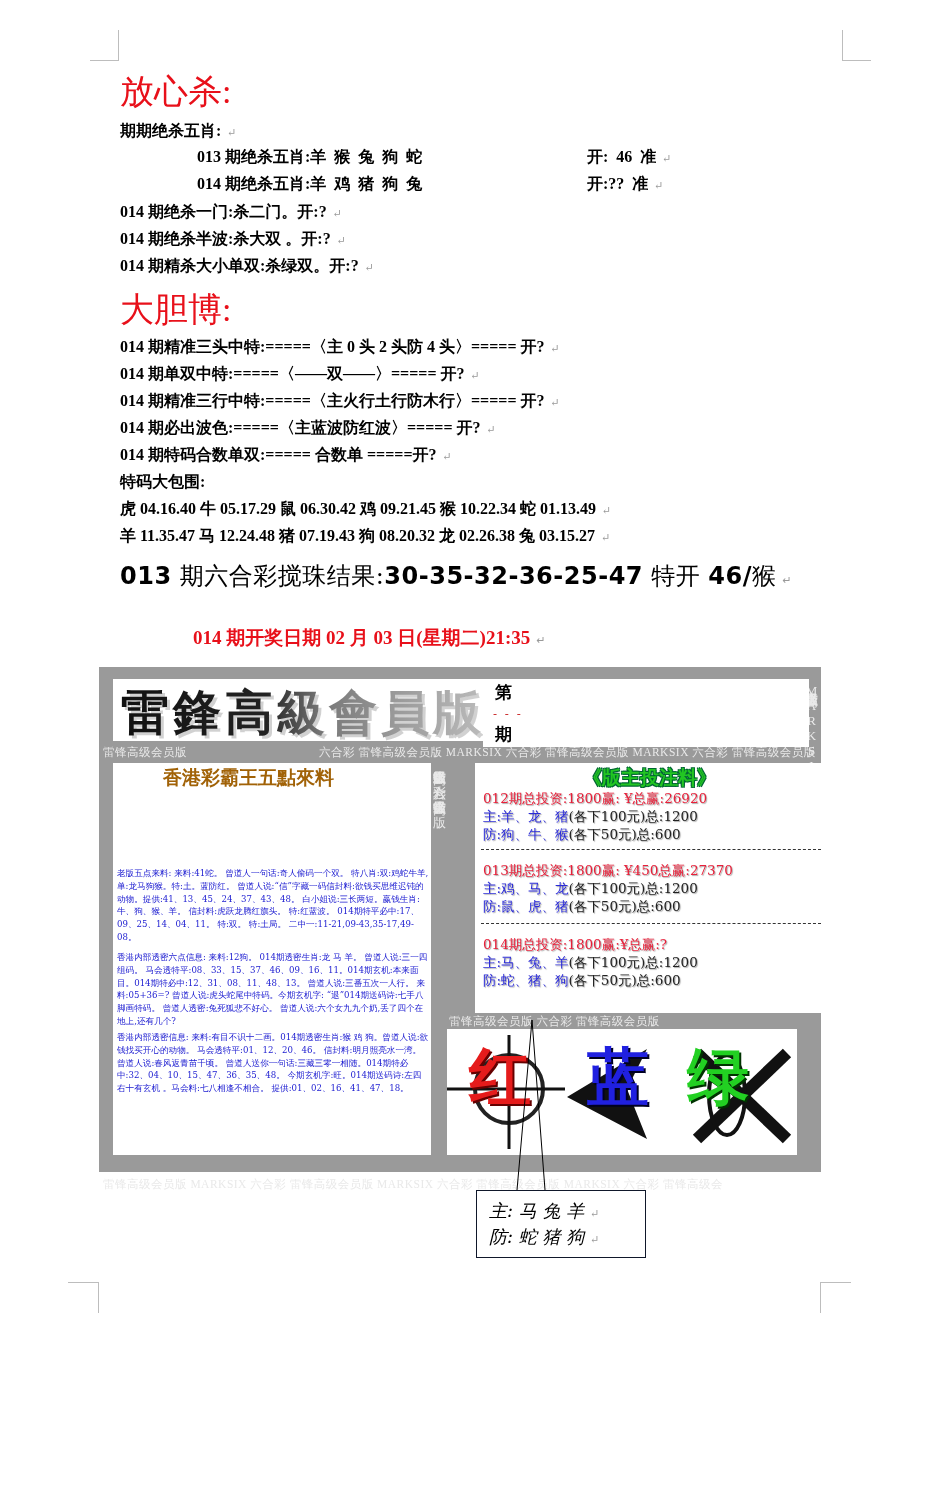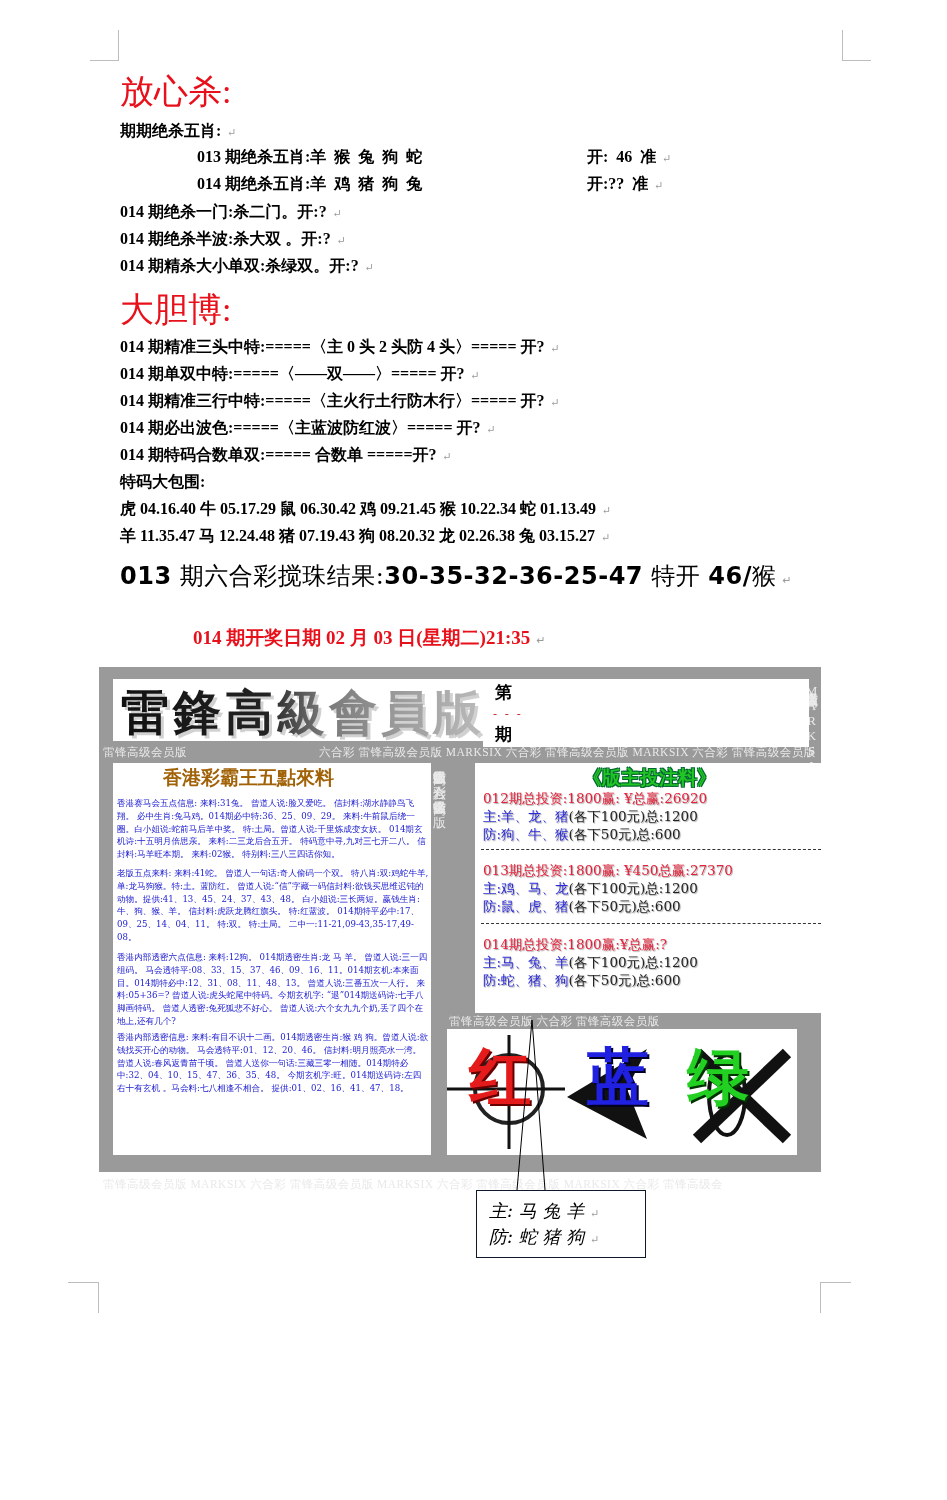--- a/index.html
+++ b/index.html
@@ -92,21 +92,20 @@
     <div class="title-text">雷鋒高級會員版</div>
   </div>
   <div class="panel issue-panel">
     <div class="issue-di">第</div>
     <div class="issue-dash">- - -</div>
     <div class="issue-qi">期</div>
   </div>
 
   <div class="panel left-panel">
     <div class="left-title">香港彩霸王五點來料</div>
-    <div class="para" style="top:34px;">香港赛马会五点信息: 来料:31兔。 曾道人说:脸又爱吃。 信封料:湖水静静鸟飞翔。 必中生肖:兔马鸡。014期必中特:36、25、09、29。 来料:牛前鼠后绕一圈。白小姐说:蛇前马后羊中奖。 特:土局。曾道人说:千里炼成变女妖。 014期玄机诗:十五明月倍思亲。 来料:二三龙后合五开。 特码意中寻,九对三七开二八。 信封料:马羊旺本期。 来料:02猴。 特别料:三八三四话你知。</div>
     <div class="para" style="top:104px;">老版五点来料: 来料:41蛇。 曾道人一句话:奇人偷码一个双。 特八肖:双:鸡蛇牛羊,单:龙马狗猴。特:土。蓝防红。 曾道人说:“信”字藏一码信封料:欲钱买思维迟钝的动物。提供:41、13、45、24、37、43、48。 白小姐说:三长两短。赢钱生肖:牛、狗、猴、羊。 信封料:虎跃龙腾红旗头。 特:红蓝波。 014期特平必中:17、09、25、14、04、11。 特:双。 特:土局。 二中一:11-21,09-43,35-17,49-08。</div>
     <div class="para" style="top:188px;">香港内部透密六点信息: 来料:12狗。 014期透密生肖:龙 马 羊。 曾道人说:三一四组码。 马会透特平:08、33、15、37、46、09、16、11。014期玄机:本来面目。014期特必中:12、31、08、11、48、13。 曾道人说:三番五次一人行。 来料:05+36=? 曾道人说:虎头蛇尾中特码。今期玄机字: “退”014期送码诗:七手八脚画特码。 曾道人透密:兔死狐悲不好心。 曾道人说:六个女九九个奶,丢了四个在地上,还有几个?</div>
     <div class="para" style="top:268px;">香港内部透密信息: 来料:有目不识十二画。014期透密生肖:猴 鸡 狗。曾道人说:欲钱找买开心的动物。 马会透特平:01、12、20、46。 信封料:明月照亮水一湾。 曾道人说:春风返青苗千顷。 曾道人送你一句话:三藏三零一相随。014期特必中:32、04、10、15、47、36、35、48。 今期玄机字:旺。014期送码诗:左四右十有玄机 。马会料:七八相逢不相合。 提供:01、02、16、41、47、18。</div>
   </div>
 
   <div class="panel right-panel">
     <div class="right-title">《版主投注料》</div>
 
     <div class="bet" style="top:26px;"><span class="red">012期总投资:1800赢: ¥总赢:26920</span></div>
     <div class="bet" style="top:44px;"><span class="blu">主:</span><span class="blu">羊、龙、猪</span><span class="blk">(各下100元)总:1200</span></div>

